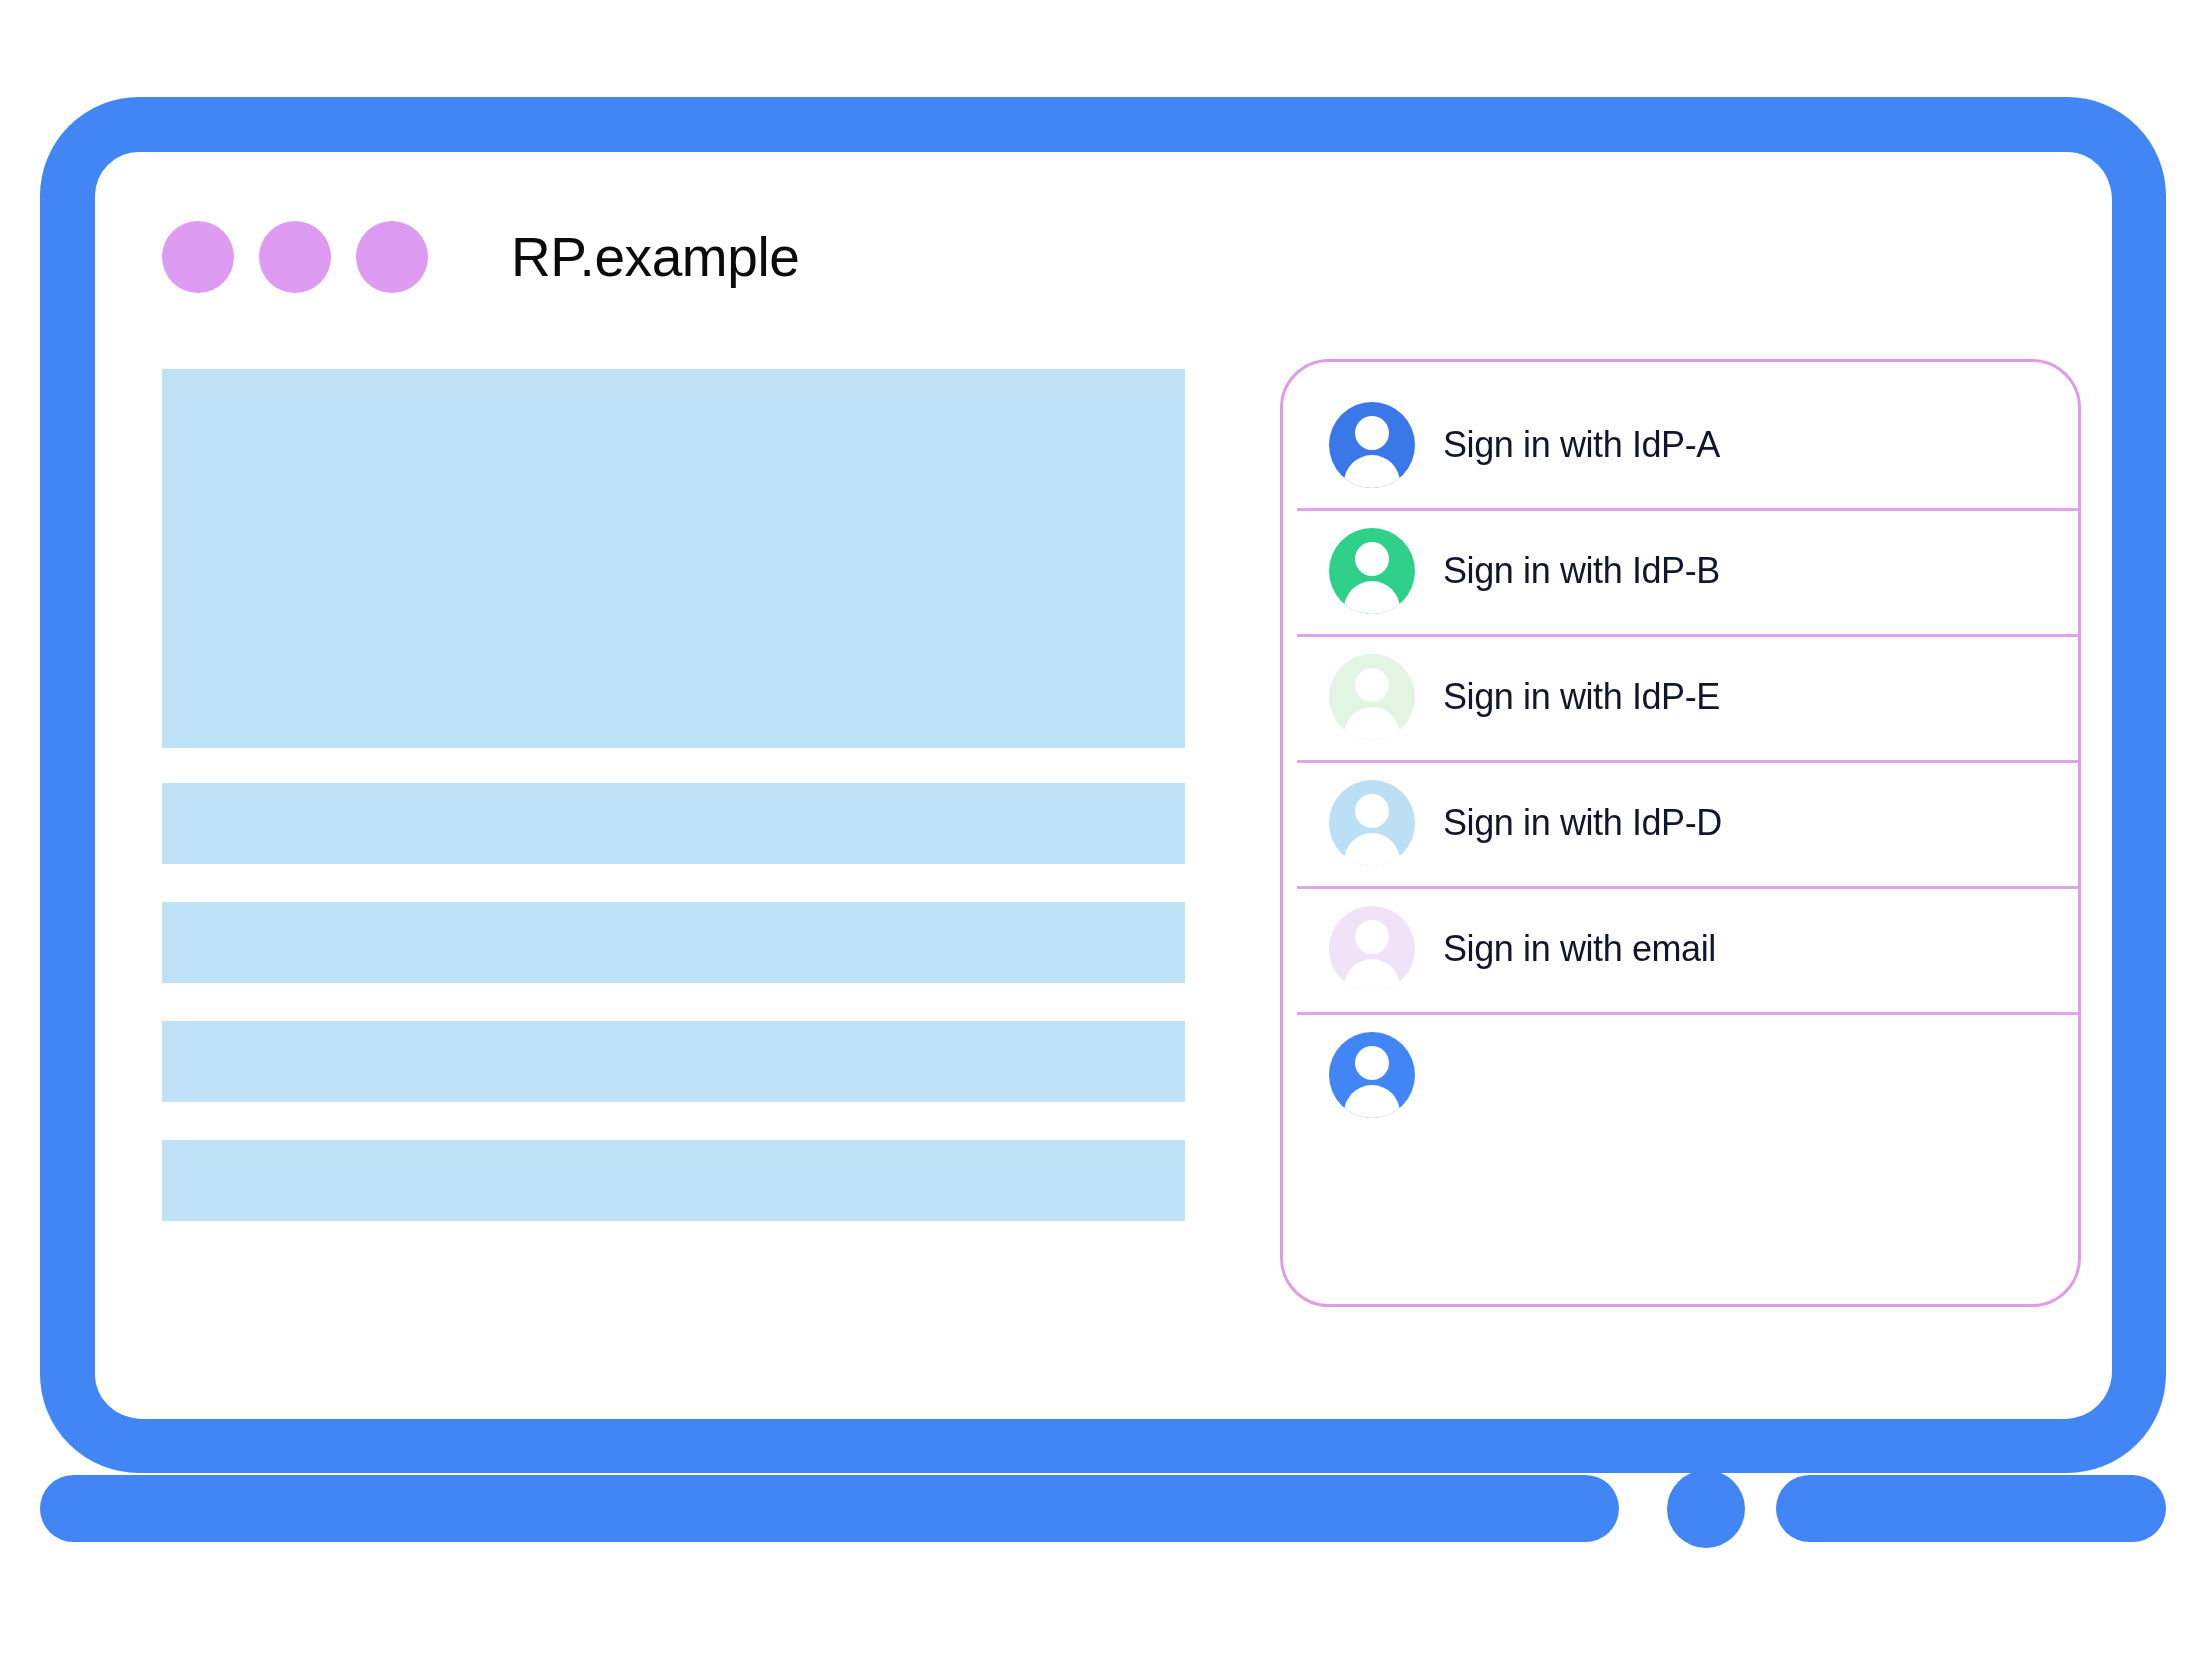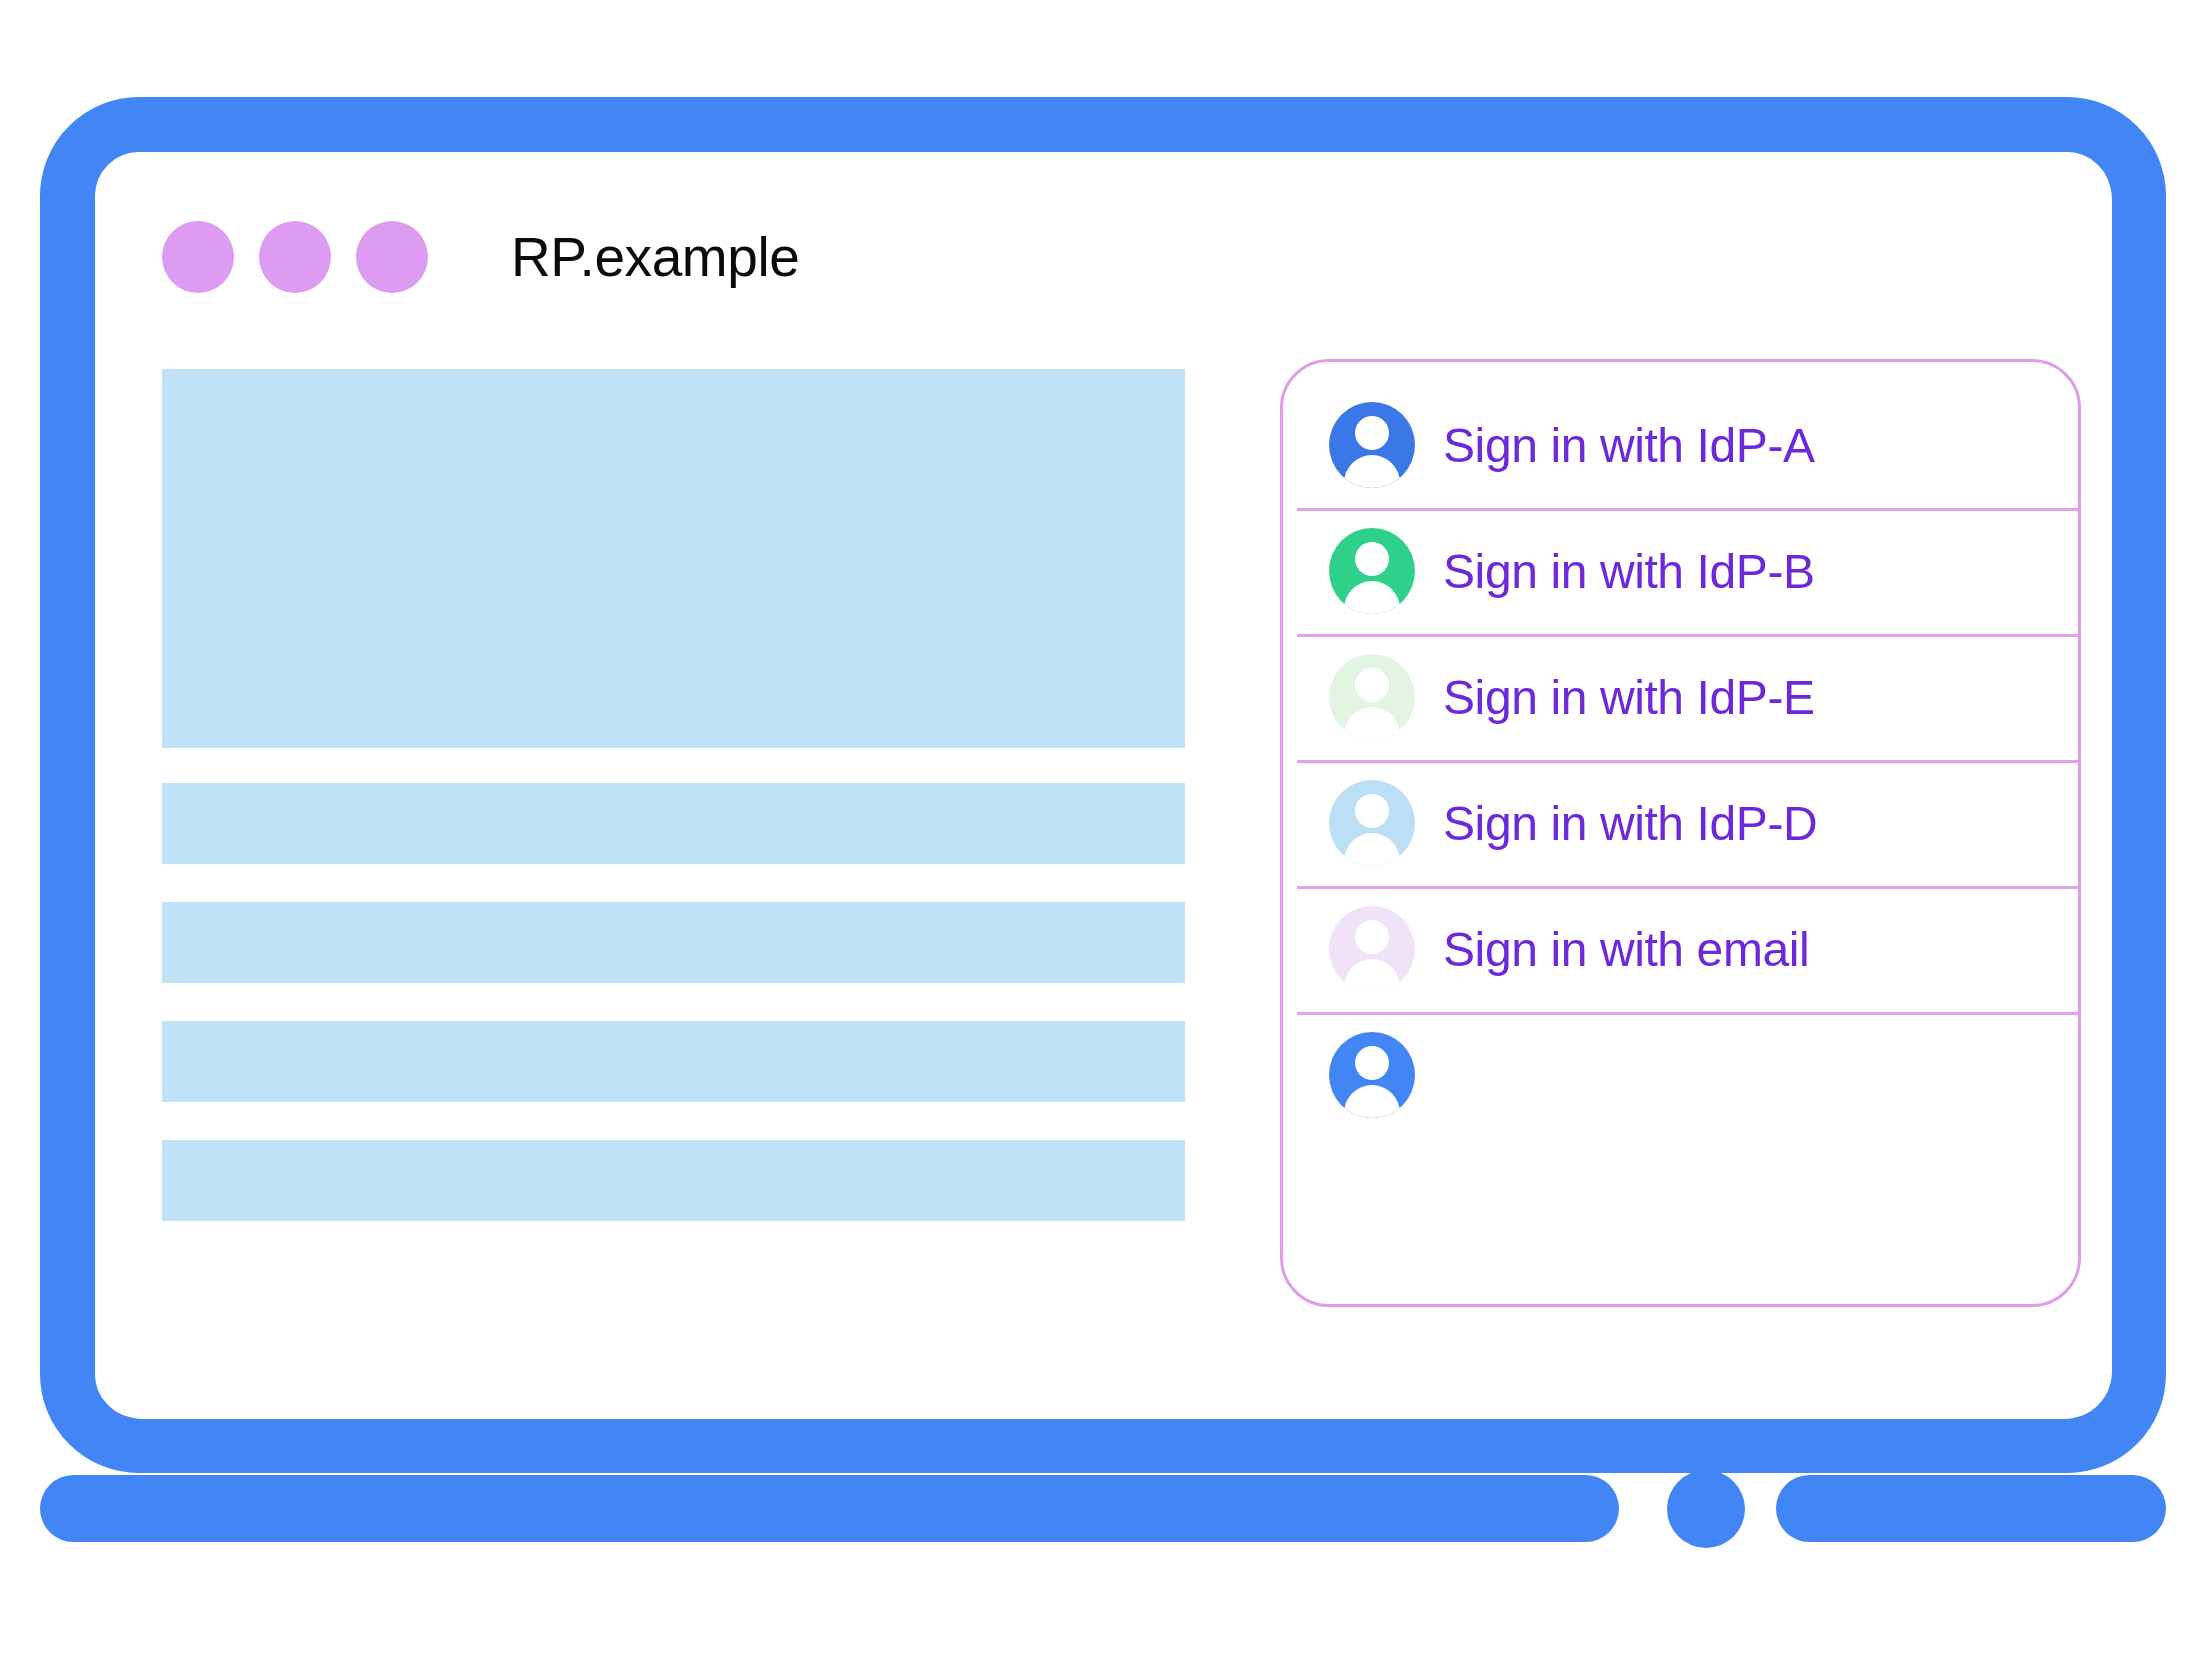--- a/index.html
+++ b/index.html
@@ -162,22 +162,22 @@
     left: 50%;
     top: 53px;
     transform: translateX(-50%);
     width: 56px;
     height: 56px;
     border-radius: 28px 28px 0 0;
     background: #ffffff;
   }
   .signin-label {
     margin-left: 28px;
-    font-size: 48px;
-    color: #6d28d9;
+    font-size: 36px;
+    color: #0f172a;
     font-family: "Liberation Sans", sans-serif;
     letter-spacing: -0.4px;
     white-space: nowrap;
   }
 </style>
 </head>
 <body>
 
 <div id="device-frame">
 

